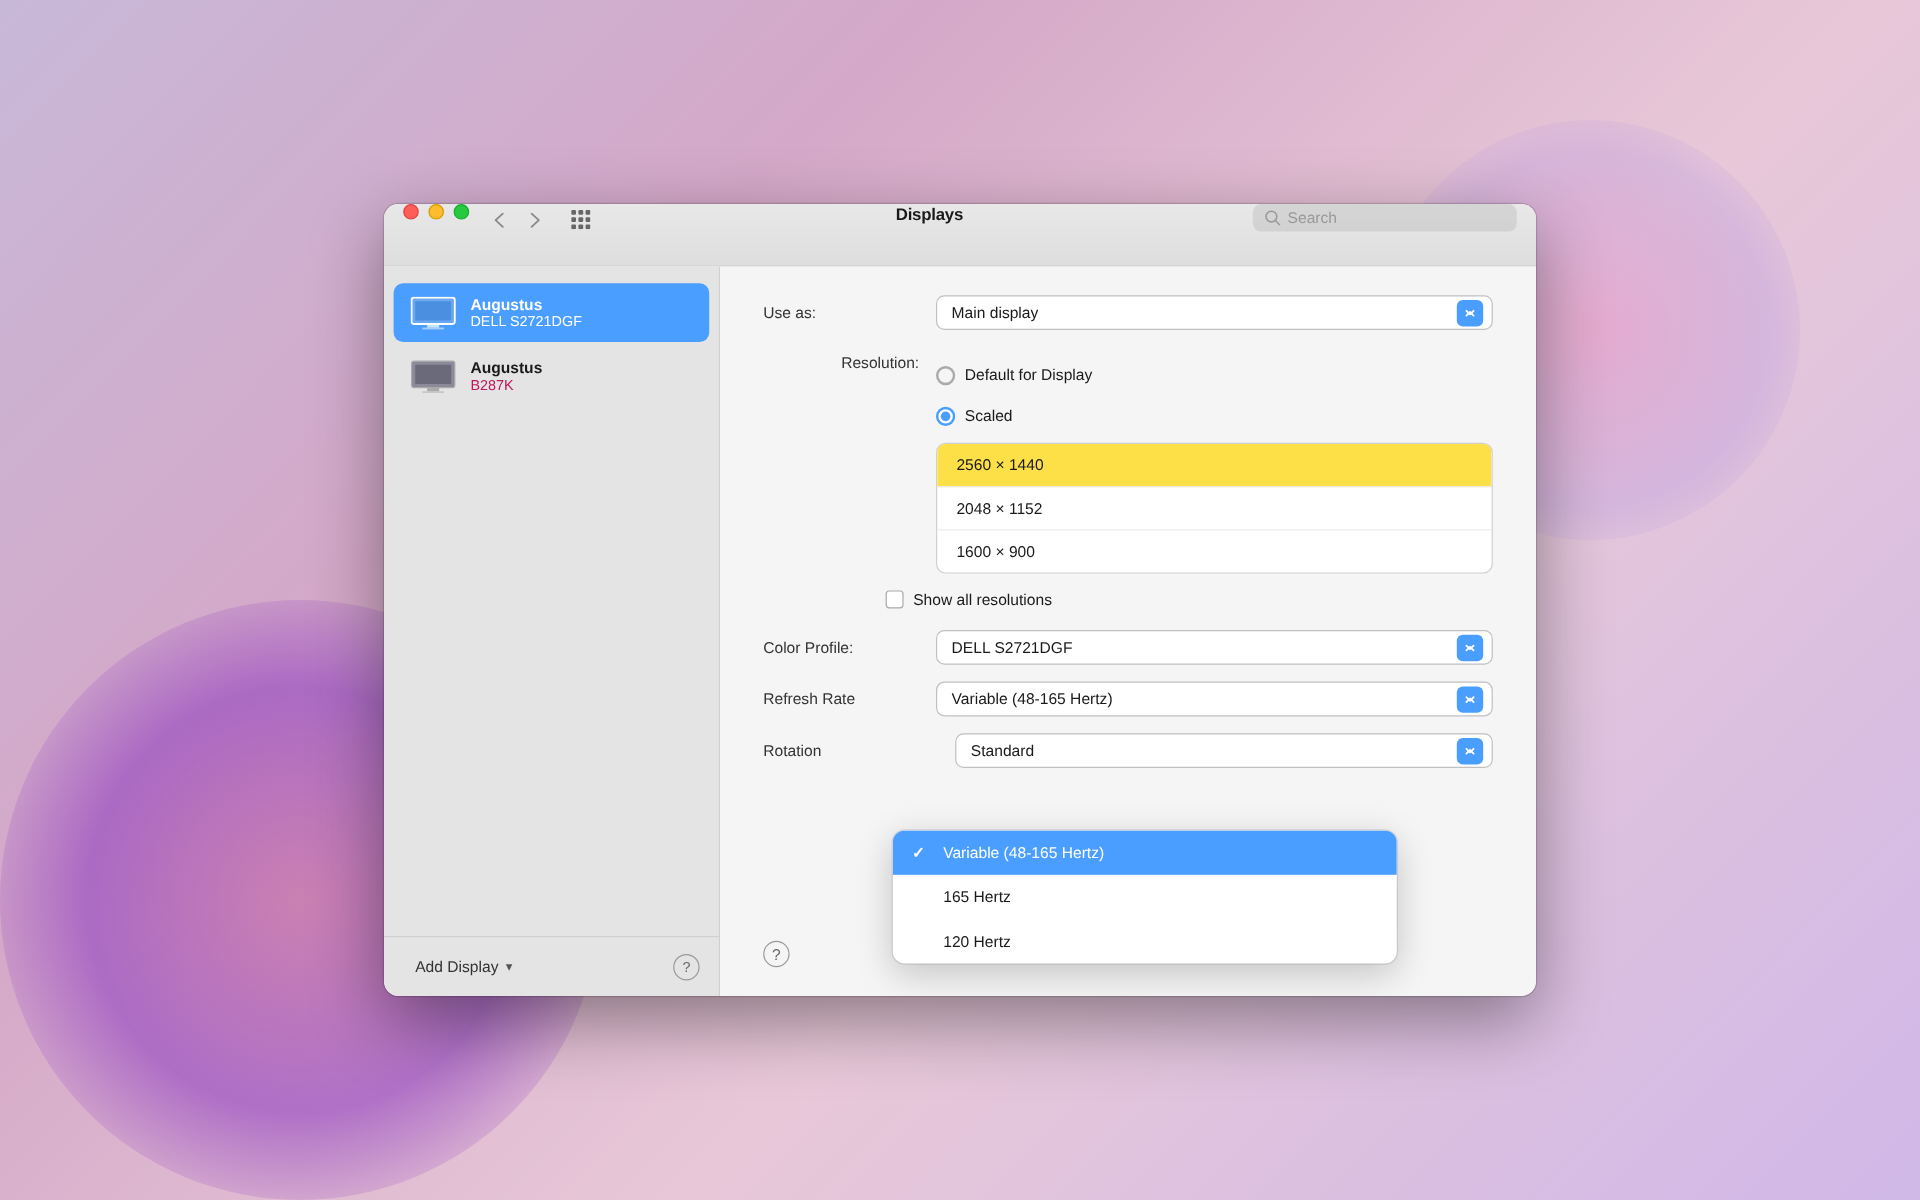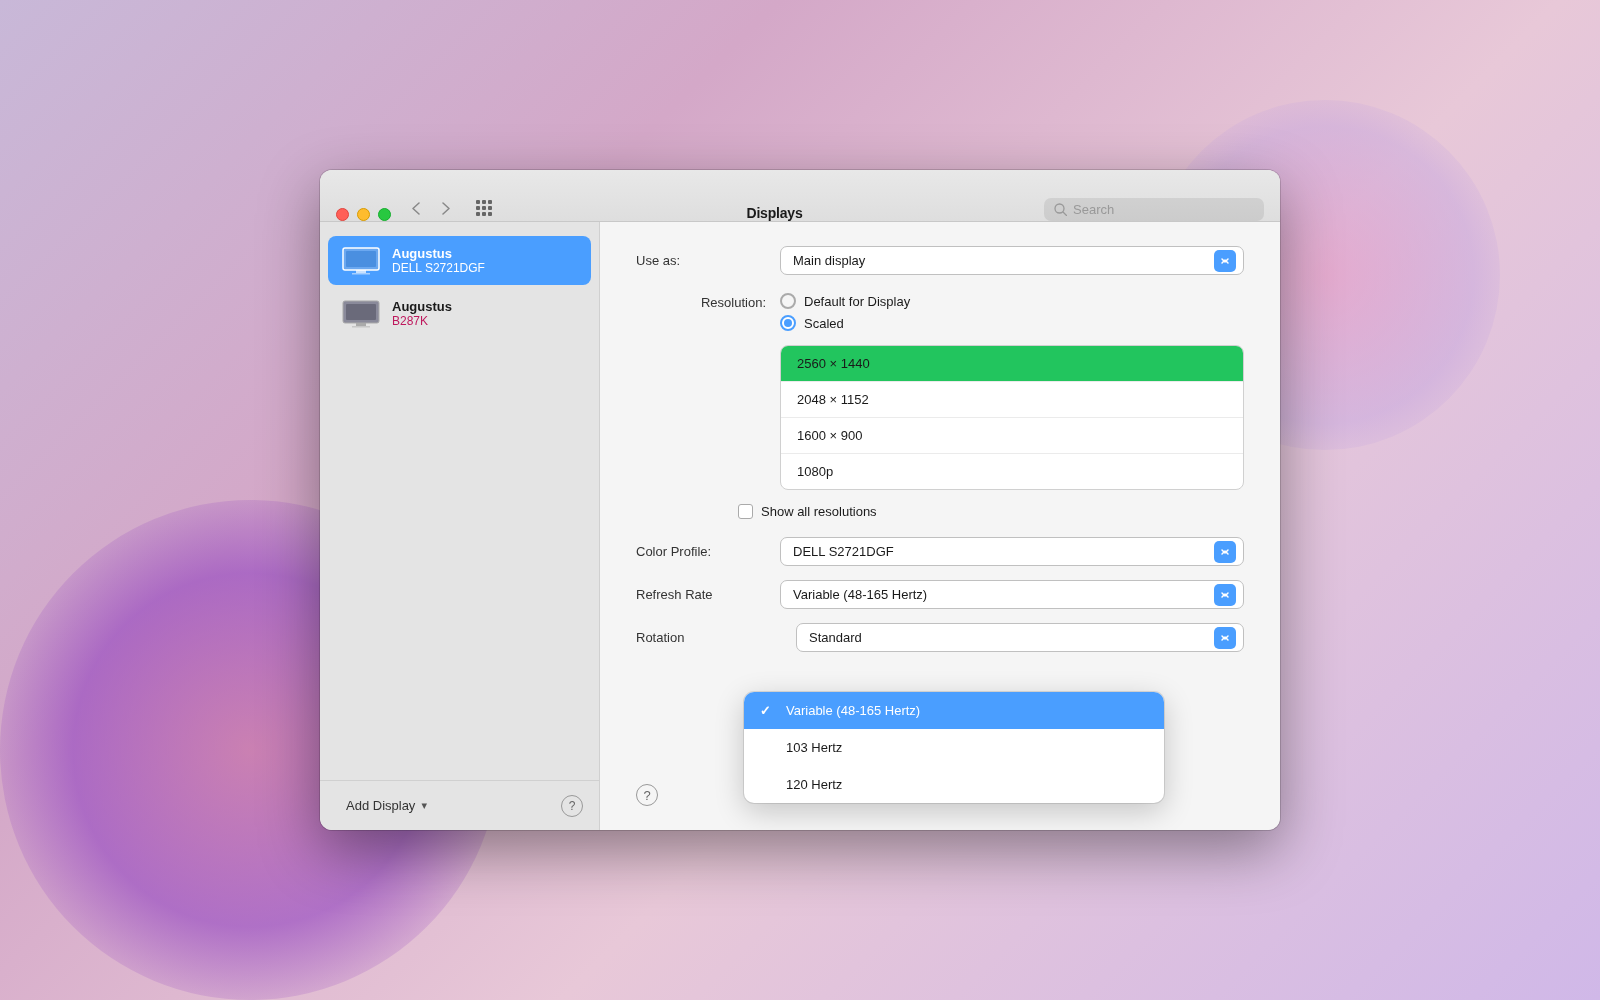--- a/index.html
+++ b/index.html
@@ -51,21 +51,21 @@
       position: relative;
       z-index: 10;
     }
 
     
     .titlebar {
       height: 52px;
       background: linear-gradient(180deg, #e8e8e8 0%, #dedede 100%);
       border-radius: 12px 12px 0 0;
       display: flex;
-      align-items: flex-end;
+      align-items: flex-start;
       padding: 0 16px;
       border-bottom: 1px solid #c8c8c8;
       flex-shrink: 0;
     }
 
     .window-controls {
       display: flex;
       gap: 8px;
       margin-right: 12px;
     }
@@ -328,23 +328,23 @@
     }
 
     .resolution-options {
       display: flex;
       flex-direction: column;
       gap: 6px;
     }
 
     .radio-option {
       display: flex;
-      align-items: center;
       gap: 8px;
       cursor: pointer;
+      margin-top: 12px;
     }
 
     .radio-btn {
       width: 16px;
       height: 16px;
       border-radius: 50%;
       border: 2px solid #aaa;
       display: flex;
       align-items: center;
       justify-content: center;
@@ -383,21 +383,21 @@
       padding: 10px 16px;
       font-size: 13px;
       color: #1a1a1a;
       border-bottom: 1px solid #ebebeb;
       cursor: pointer;
     }
 
     .res-item:last-child { border-bottom: none; }
 
     .res-item.selected {
-      background: #22c55e;
+      background: #fde047;
       font-weight: 500;
     }
 
     
     .show-all-row {
       margin-left: 72px;
       margin-bottom: 18px;
       display: flex;
       align-items: center;
       gap: 8px;
@@ -620,23 +620,20 @@
       <div class="resolution-list">
         <div class="res-item selected">
           <span>2560 × 1440</span>
         </div>
         <div class="res-item">
           <span>2048 × 1152</span>
         </div>
         <div class="res-item">
           <span>1600 × 900</span>
         </div>
-        <div class="res-item">
-          <span>1080p</span>
-        </div>
       </div>
 
       <div class="show-all-row">
         <div class="checkbox"></div>
         <span class="checkbox-label">Show all resolutions</span>
       </div>
 
       <div class="color-row">
         <span class="form-label">Color Profile:</span>
         <div class="select-wrapper">
@@ -686,21 +683,21 @@
         <span>?</span>
       </button>
 
       <div class="dropdown-overlay">
         <div class="dropdown-item selected">
           <span class="checkmark">✓</span>
           <span>Variable (48-165 Hertz)</span>
         </div>
         <div class="dropdown-item">
           <span class="checkmark"></span>
-          <span>103 Hertz</span>
+          <span>165 Hertz</span>
         </div>
         <div class="dropdown-item">
           <span class="checkmark"></span>
           <span>120 Hertz</span>
         </div>
 
       </div>
 
     </div>
   </div>

